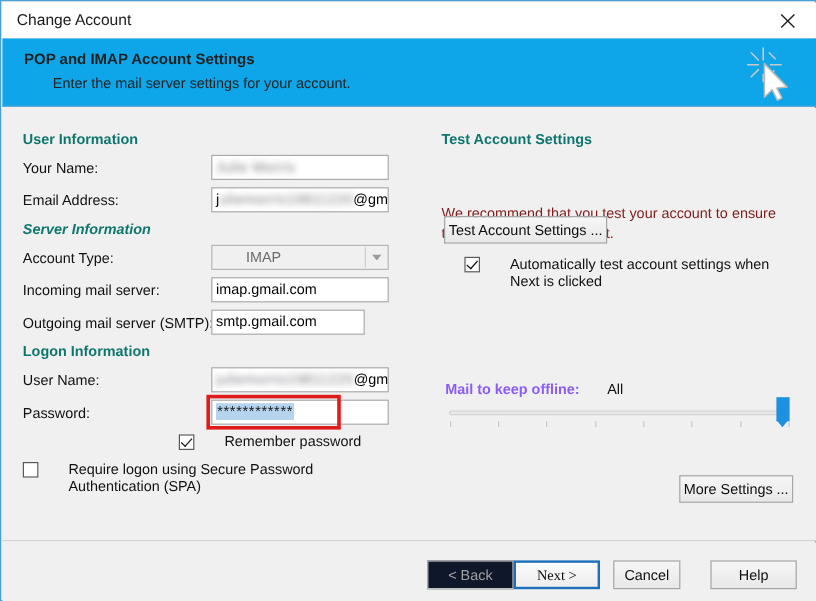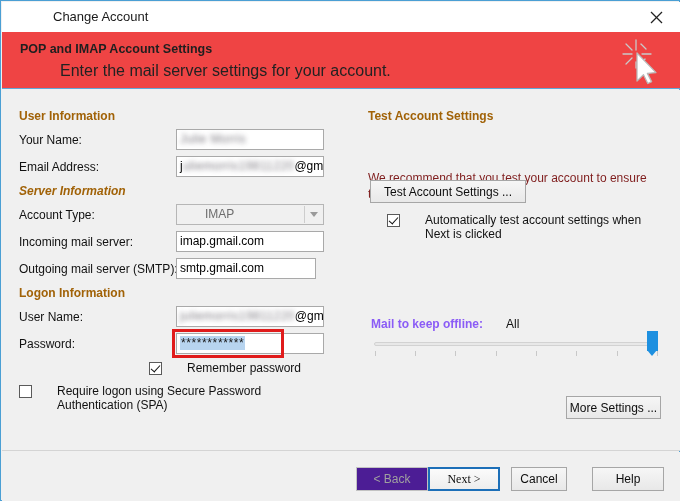--- a/index.html
+++ b/index.html
@@ -34,63 +34,61 @@
     background: #ffffff;
     box-sizing: border-box;
   }
   #title-text {
     position: absolute;
     left: 12px;
     top: 7px;
     font-size: 13px;
     color: #1a1a1a;
     white-space: nowrap;
-    margin-left: 39px;
   }
   #close-button {
     position: absolute;
     right: 4px;
     top: 0px;
     width: 40px;
     height: 30px;
     display: flex;
     align-items: center;
     justify-content: center;
     cursor: pointer;
   }
   #close-button svg { display: block; }
 
   
   #header {
     position: absolute;
     left: 1px; top: 31px;
     width: 678px;
     height: 57px;
-    background: #ef4444;
+    background: #0ea5e9;
     box-sizing: border-box;
     border-bottom: 1px solid #5fa8d8;
     text-align: right;
   }
   #header-title {
     position: absolute;
     left: 18px;
     top: 10px;
     font-size: 12.5px;
     font-weight: bold;
     color: #1f1f1f;
     white-space: nowrap;
   }
   #header-subtitle {
     position: absolute;
     left: 42px;
     top: 30px;
-    font-size: 16px;
+    font-size: 12px;
     color: #222222;
     white-space: nowrap;
-    margin-left: 16px;
   }
   #wizard-icon {
     position: absolute;
     right: 12px;
     top: 4px;
     width: 56px;
     height: 50px;
   }
 
   
@@ -102,21 +100,21 @@
     height: 361px;
     background: #f0f0f0;
     box-sizing: border-box;
     border-bottom: 1px solid #d4d4d4;
   }
 
   .section-head {
     position: absolute;
     font-size: 12px;
     font-weight: bold;
-    color: #a16207;
+    color: #0f766e;
     white-space: nowrap;
   }
   .field-label {
     position: absolute;
     font-size: 12px;
     color: #111111;
     white-space: nowrap;
   }
   .textbox {
     position: absolute;
@@ -227,21 +225,21 @@
     color: #0d0d0d;
     display: flex;
     align-items: center;
     justify-content: center;
     cursor: pointer;
     white-space: nowrap;
   }
   .btn.disabled {
     color: #a0a0a0;
     border-color: #c2c2c2;
-    background: #4c1d95;
+    background: #0f172a;
   }
   .btn.default-focus {
     border: 2px solid #1c6fb8;
     background: linear-gradient(#fbfbfb, #ededed);
   }
 
   
   #slider-label {
     position: absolute;
     font-size: 12px;
@@ -369,21 +367,21 @@
         </svg>
       </span>
     </div>
 
     <div class="field-label" style="left:17px; top:145px;">Incoming mail server:</div>
     <div class="textbox" style="left:174px; top:141px; width:148px;">
       <span>imap.gmail.com</span>
     </div>
 
     <div class="field-label" style="left:17px; top:172px;">Outgoing mail server (SMTP):</div>
-    <div class="textbox" style="left:174px; top:168px; width:140px;">
+    <div class="textbox" style="left:174px; top:168px; width:128px;">
       <span>smtp.gmail.com</span>
     </div>
 
     <div class="section-head" style="left:17px; top:196px;">Logon Information</div>
 
     <div class="field-label" style="left:17px; top:220px;">User Name:</div>
     <div class="textbox" style="left:174px; top:216px; width:148px;">
       <span class="redacted">juliemorris19811220</span><span class="clear-tail">@gmail.</span>
     </div>
 
@@ -400,21 +398,21 @@
 
     <div class="checkbox-row" style="left:17px; top:294px; width:300px;">
       <span class="cbox"></span>
       <span class="cb-label" style="width:275px;">Require logon using Secure Password Authentication (SPA)</span>
     </div>
 
     <div class="section-head" style="left:366px; top:19px;">Test Account Settings</div>
 
     <div id="test-desc" style="left:366px; top:40px;">We recommend that you test your account to ensure that the entries are correct.</div>
 
-    <div class="btn" style="left:368px; top:90px; width:156px; height:23px;">Test Account Settings ...</div>
+    <div class="btn" style="left:368px; top:90px; width:136px; height:23px;">Test Account Settings ...</div>
 
     <div class="checkbox-row" style="left:385px; top:123px; width:260px;">
       <span class="cbox checked"></span>
       <span class="cb-label" style="width:240px;">Automatically test account settings when Next is clicked</span>
     </div>
 
     <div id="slider-label" style="left:369px; top:227px;">Mail to keep offline:</div>
     <div id="slider-value" style="left:504px; top:227px;">All</div>
 
     <div id="slider-track" style="left:372px; top:252px; width:284px;">

